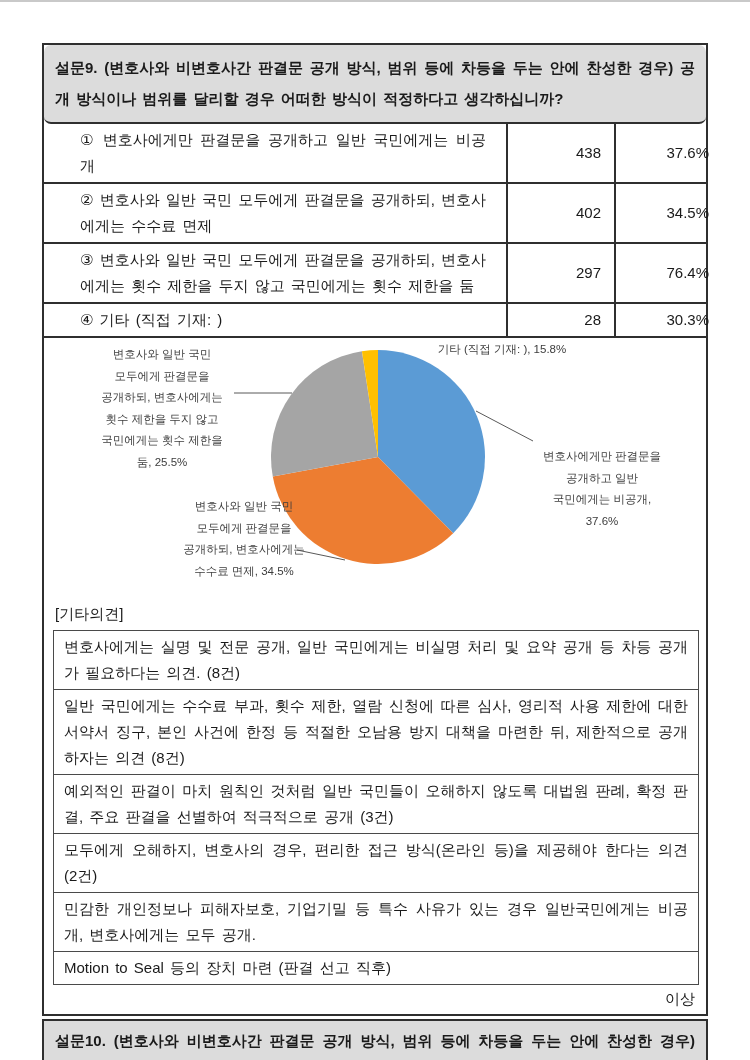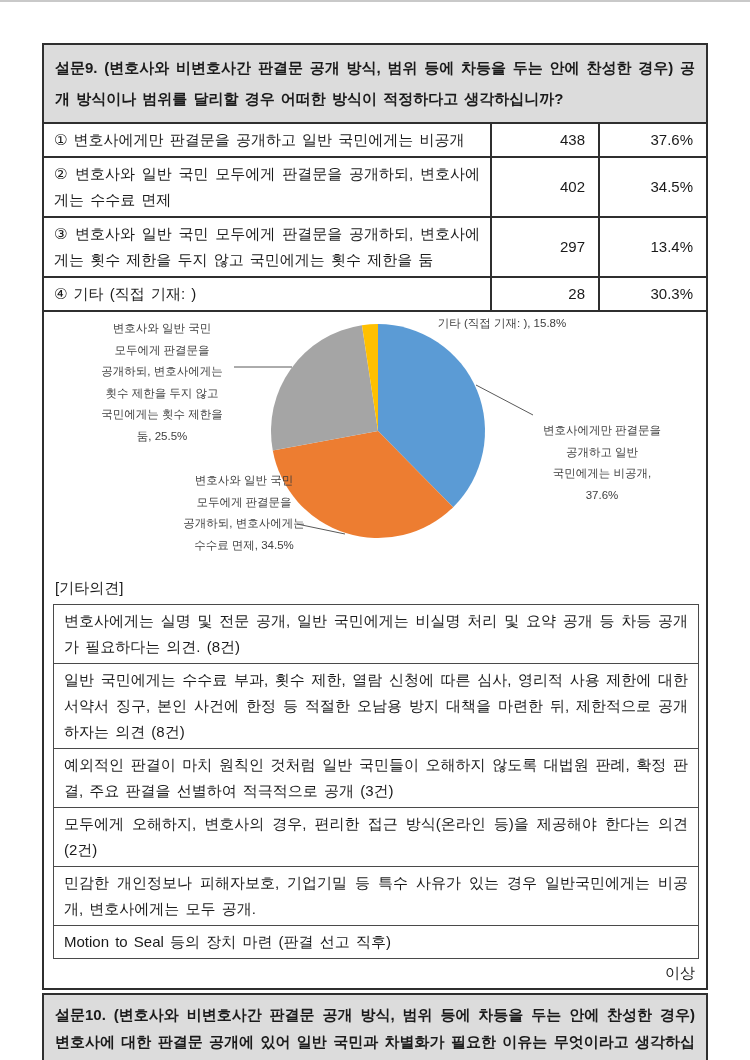--- a/index.html
+++ b/index.html
@@ -21,28 +21,30 @@
   }
   .q9-header {
     background: #dcdcdc;
     border-bottom: 2px solid #2f2f2f;
     padding: 7px 11px 8px 11px;
     font-weight: bold;
     font-size: 15px;
     line-height: 31px;
     text-align: justify;
     word-spacing: 2px;
+    border-radius: 7px;
   }
   .q9-row { display: flex; border-bottom: 2px solid #2f2f2f; font-size: 15px; }
   .c-label {
     flex: 0 0 446px; width: 446px;
-    padding: 3px 10px;
+    padding: 3px 20px;
     line-height: 26px;
     text-align: justify;
     word-spacing: 2px;
+    margin-left: 16px;
   }
   .c-num {
     flex: 0 0 108px; width: 108px;
     border-left: 2px solid #2f2f2f;
     display: flex; align-items: center; justify-content: flex-end;
     padding-right: 13px;
     line-height: 26px;
   }
 
   
@@ -111,21 +113,21 @@
     <div class="c-num">37.6%</div>
   </div>
   <div class="q9-row">
     <div class="c-label">② 변호사와 일반 국민 모두에게 판결문을 공개하되, 변호사에게는 수수료 면제</div>
     <div class="c-num">402</div>
     <div class="c-num">34.5%</div>
   </div>
   <div class="q9-row">
     <div class="c-label">③ 변호사와 일반 국민 모두에게 판결문을 공개하되, 변호사에게는 횟수 제한을 두지 않고 국민에게는 횟수 제한을 둠</div>
     <div class="c-num">297</div>
-    <div class="c-num">13.4%</div>
+    <div class="c-num">76.4%</div>
   </div>
   <div class="q9-row">
     <div class="c-label">④ 기타 (직접 기재: )</div>
     <div class="c-num">28</div>
     <div class="c-num">30.3%</div>
   </div>
 
   <div class="big-cell">
 
     <div class="chart-area">

